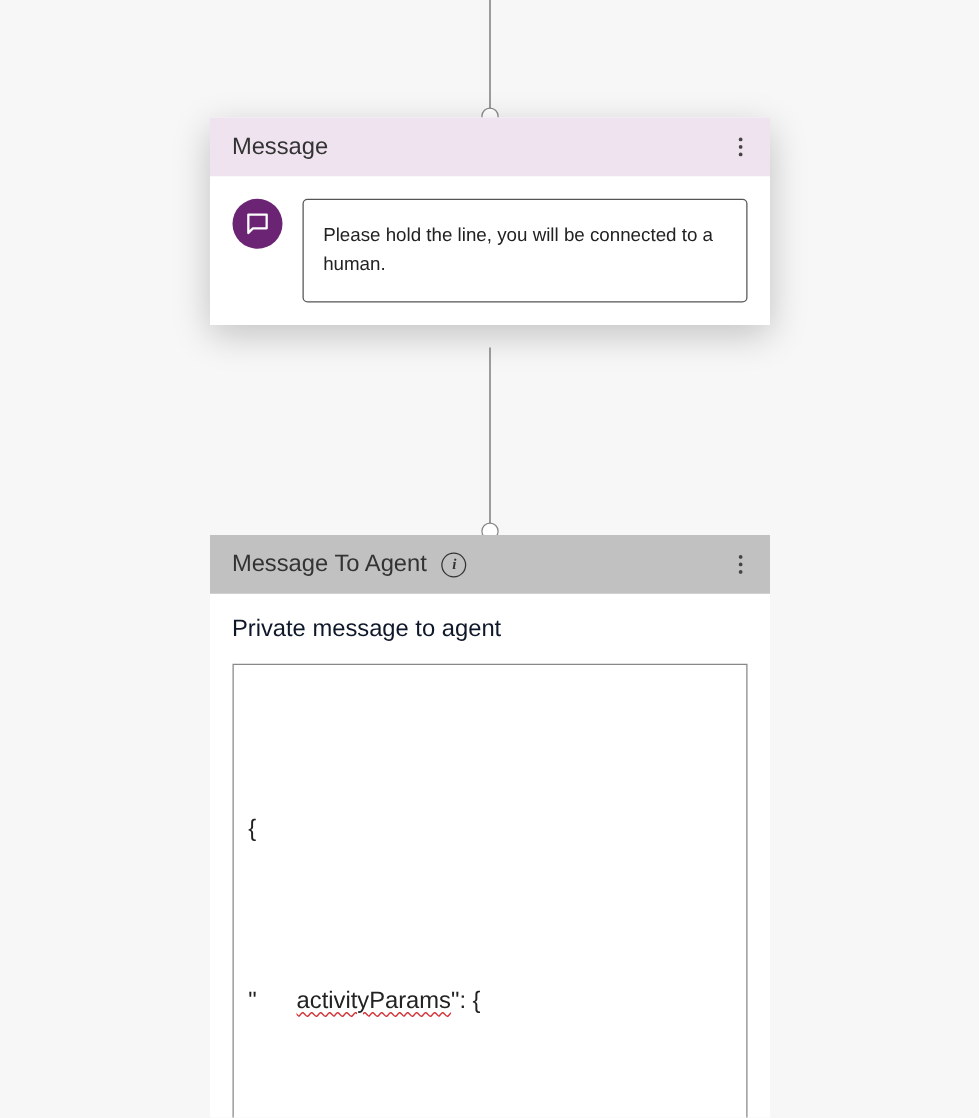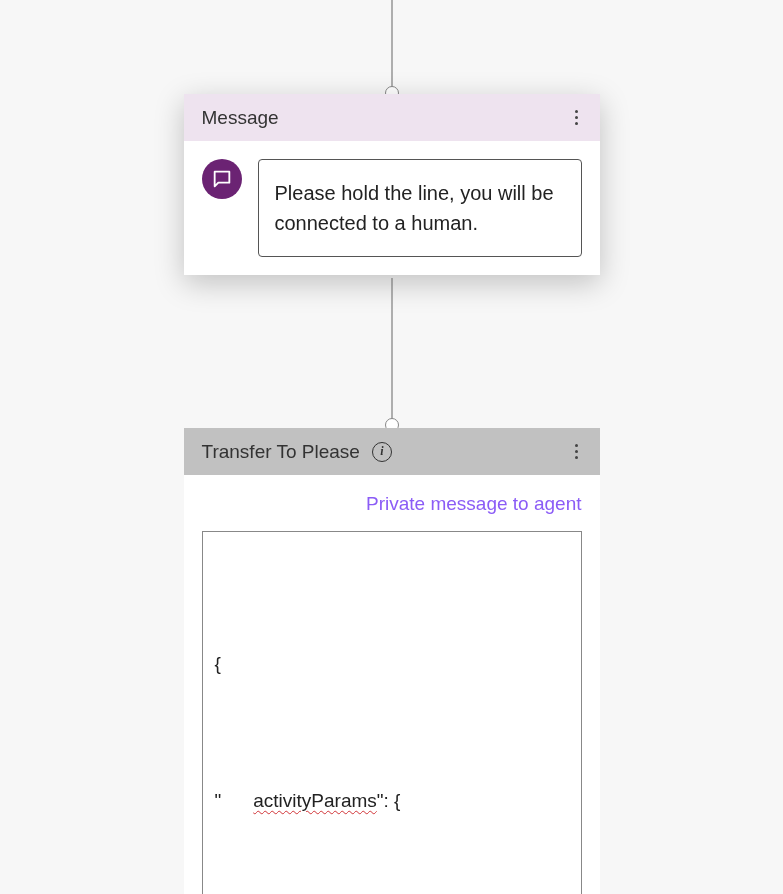--- a/index.html
+++ b/index.html
@@ -51,21 +51,21 @@
     }
     
     .connector-dot.second {
       top: 418px;
     }
     
     .node {
       position: absolute;
       left: 50%;
       transform: translateX(-50%);
-      width: 416px;
+      width: 448px;
       background: #fff;
     }
     
     .node.message {
       top: 94px;
       box-shadow: 0 8px 28px rgba(0,0,0,0.22);
     }
     
     .node.transfer {
       top: 428px;
@@ -142,30 +142,29 @@
       display: flex;
       align-items: center;
       justify-content: center;
     }
     
     .message-text-box {
       flex: 1;
       border: 1px solid #555;
       border-radius: 4px;
       padding: 18px 16px;
-      font-size: 20px;
+      font-size: 15px;
       color: #222;
       line-height: 1.5;
     }
     
     .transfer-label {
       font-size: 19px;
-      color: #8b5cf6;
+      color: #0f172a;
       margin-bottom: 16px;
-      text-align: right;
     }
     
     .code-box {
       border: 1px solid #888;
       padding: 18px 12px;
       font-size: 19px;
       color: #222;
       line-height: 2.4;
       white-space: pre-wrap;
       font-family: 'Segoe UI', -apple-system, sans-serif;
@@ -214,21 +213,21 @@
     </div>
   </div>
 </div>
 
 <div class="connector-line middle"></div>
 <div class="connector-dot second"></div>
 
 <div class="node transfer">
   <div class="node-header">
     <div class="node-header-left">
-      <span>Transfer To Please</span>
+      <span>Message To Agent</span>
       <span class="info-icon">i</span>
     </div>
     <div class="more-dots">
       <span></span>
         <span></span>
         <span></span>
     </div>
   </div>
   <div class="node-body">
     <div class="transfer-label">Private message to agent</div>

